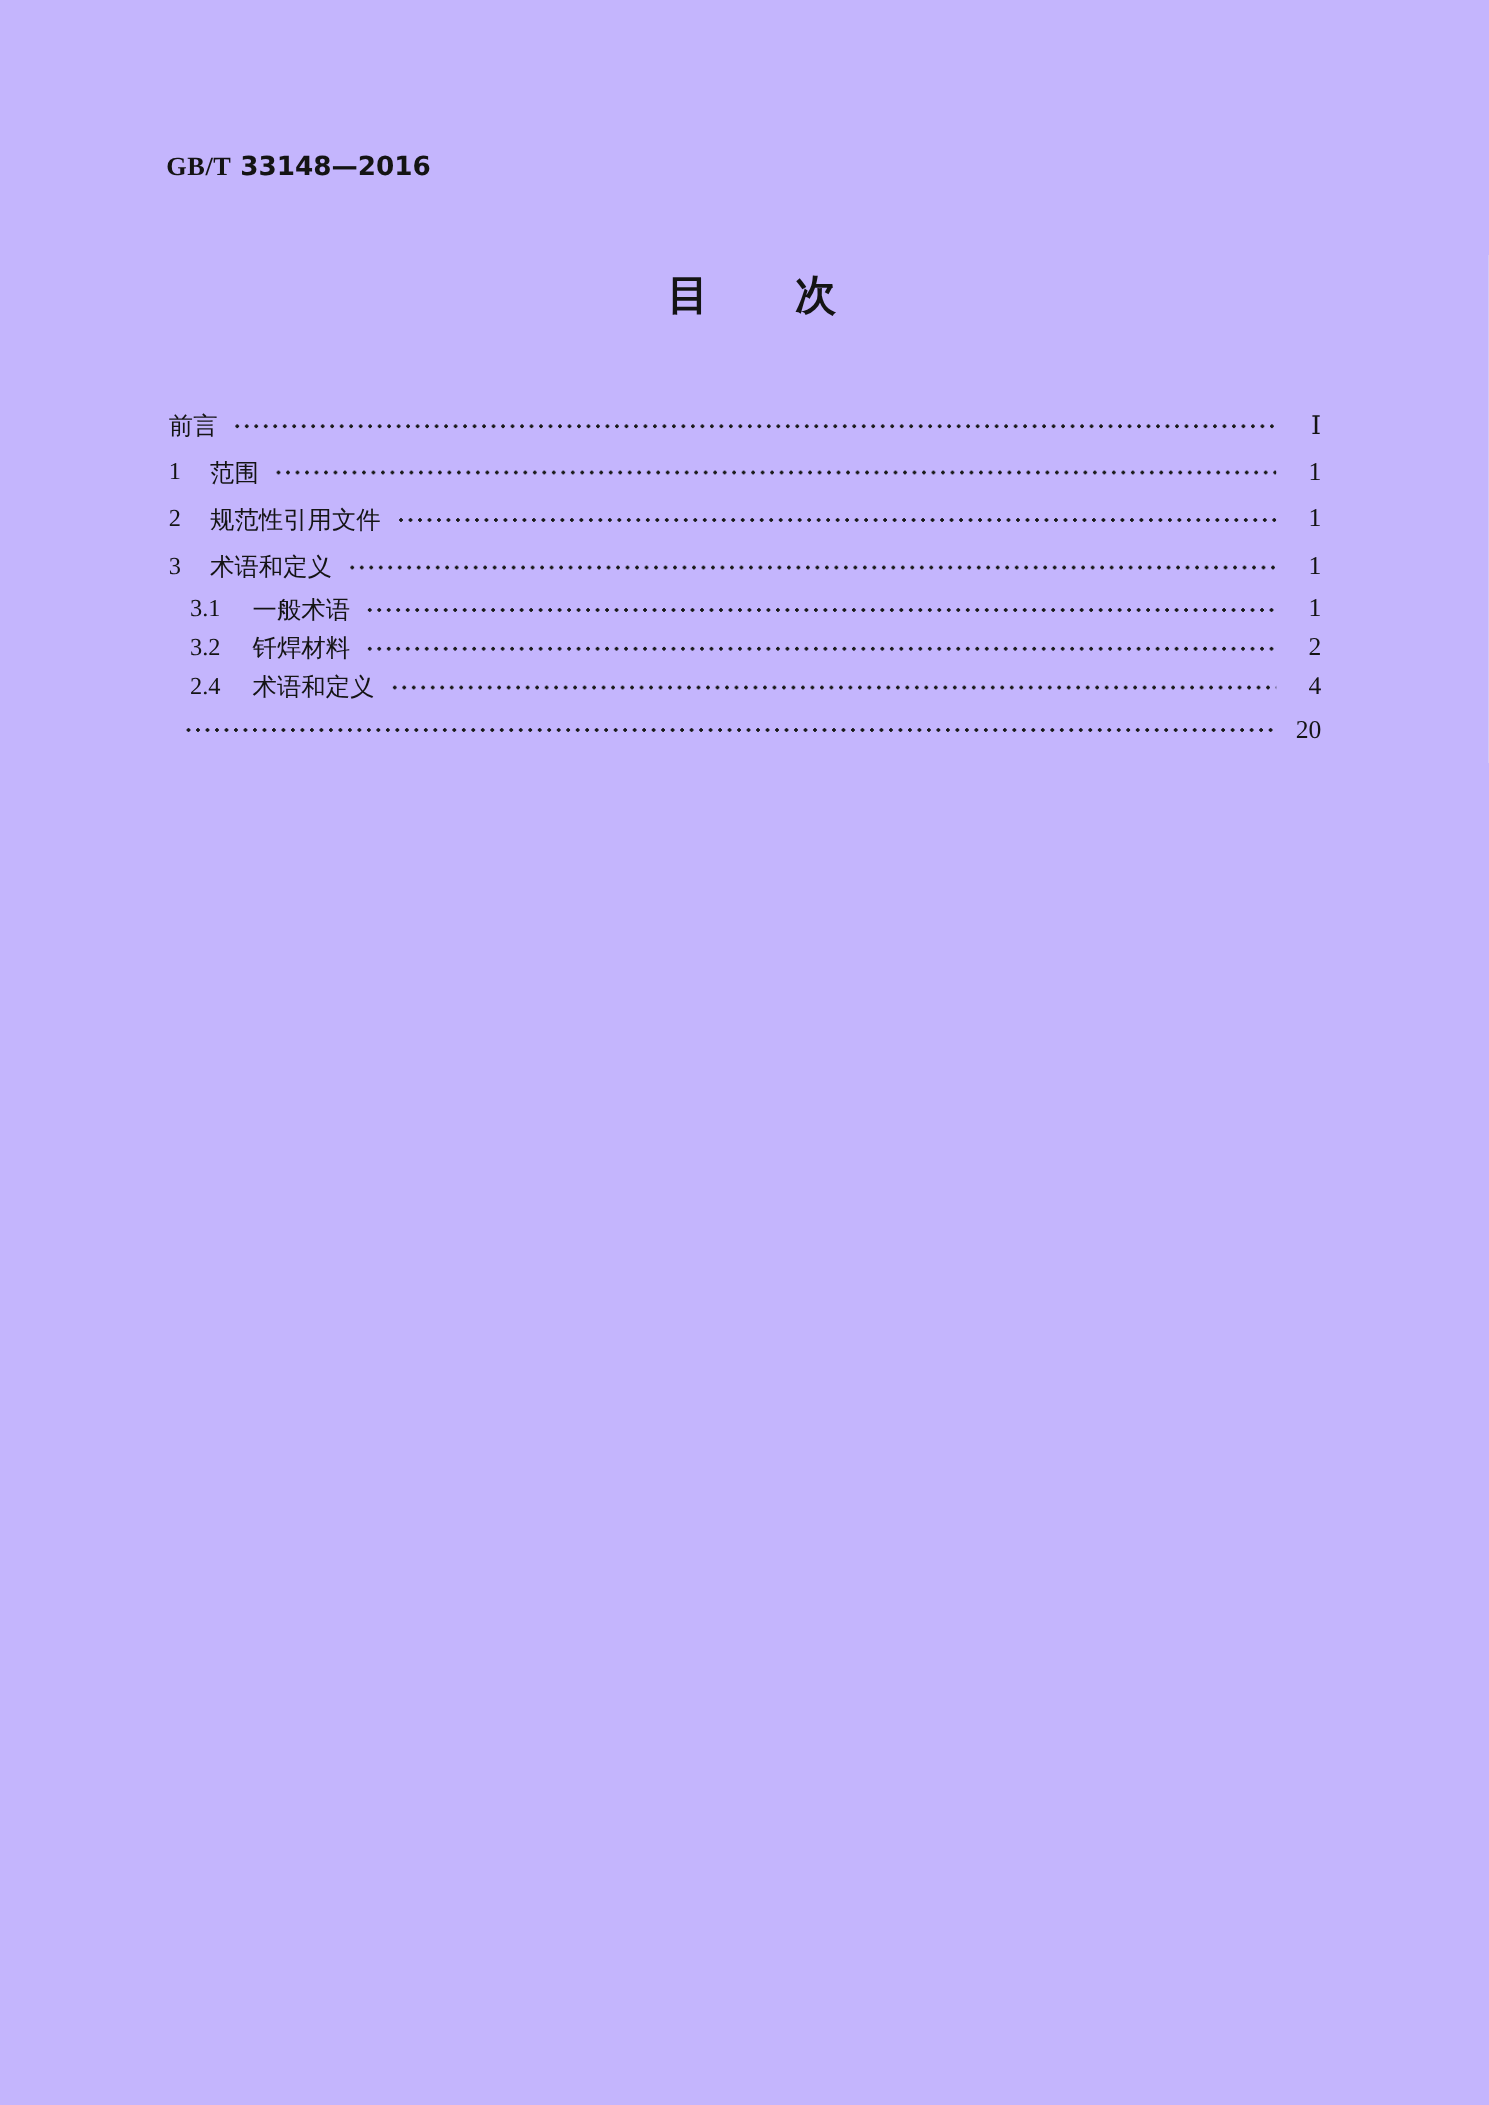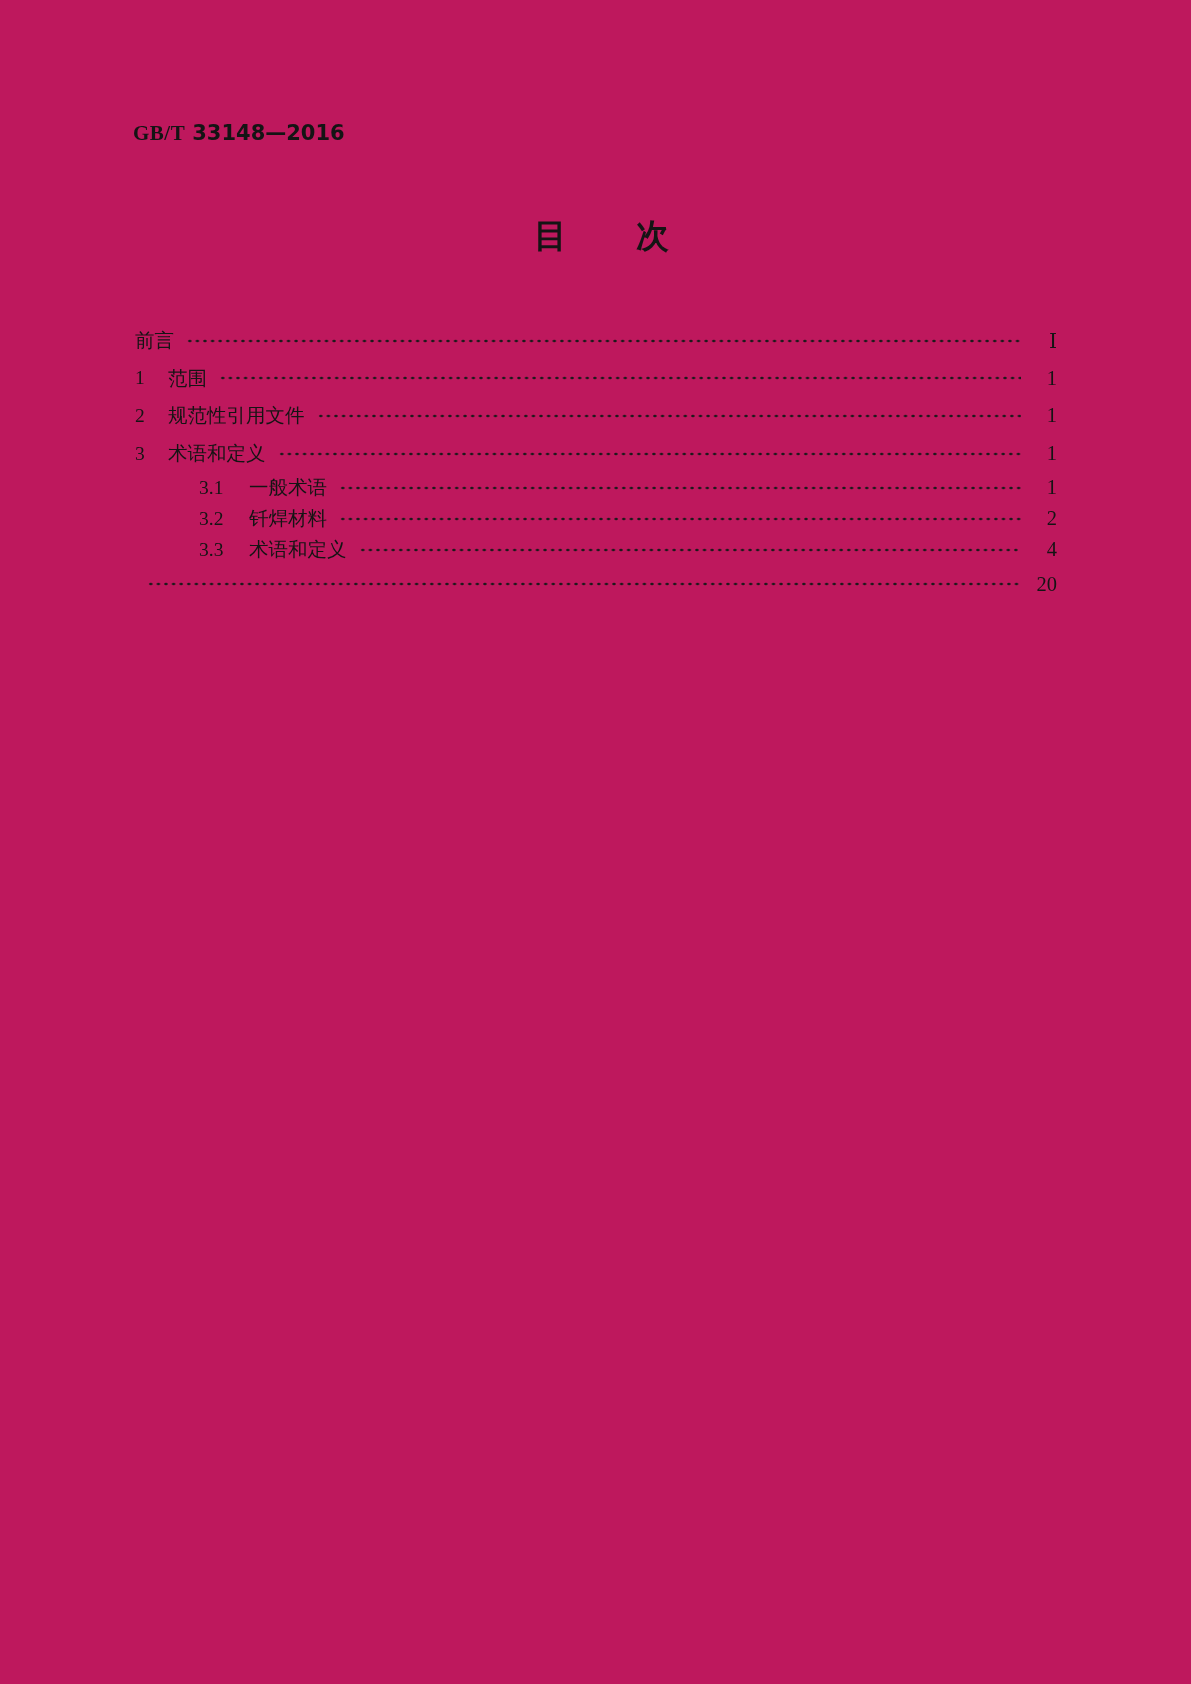--- a/index.html
+++ b/index.html
@@ -1,21 +1,21 @@
 <!DOCTYPE html>
 <html><head>
 <meta charset="utf-8">
 <style>
   html, body { margin: 0; padding: 0; background: #e8e8e8; }
   .page {
     position: relative;
     width: 1191px;
     height: 1684px;
     margin: 0 auto;
-    background: #be185d;
+    background: #c4b5fd;
     color: #141414;
     font-family: "Liberation Serif", "DejaVu Serif", serif;
     overflow: hidden;
   }
   .doc-number {
     position: absolute;
     left: 133px;
     top: 121px;
     font-size: 21px;
     font-weight: 700;
@@ -42,21 +42,21 @@
   }
   .row {
     display: flex;
     align-items: center;
     font-size: 19.5px;
     white-space: nowrap;
   }
   .r-main { height: 37.6px; }
   .r-sub  { height: 31px; padding-left: 17px; }
   .num { display: inline-block; width: 33px; flex: none; }
-  .r-sub .num { width: 50px; margin-left: 47px; }
+  .r-sub .num { width: 50px; }
   .label { flex: none; }
   .leader {
     flex: 1 1 auto;
     height: 6px;
     margin: 0 10px 0 12px;
     background-image: radial-gradient(circle, #1a1a1a 1.45px, rgba(0,0,0,0) 1.6px);
     background-size: 7.6px 6px;
     background-repeat: repeat-x;
     background-position: left center;
   }
@@ -106,21 +106,21 @@
     <span class="leader"></span>
     <span class="pagenum">1</span>
   </div>
       <div class="row r-sub">
     <span class="num">3.2</span>
     <span class="label">钎焊材料</span>
     <span class="leader"></span>
     <span class="pagenum">2</span>
   </div>
       <div class="row r-sub">
-    <span class="num">3.3</span>
+    <span class="num">2.4</span>
     <span class="label">术语和定义</span>
     <span class="leader"></span>
     <span class="pagenum">4</span>
   </div>
       <div class="row r-main">
 
     <span class="leader"></span>
     <span class="pagenum">20</span>
   </div>
     </div>

